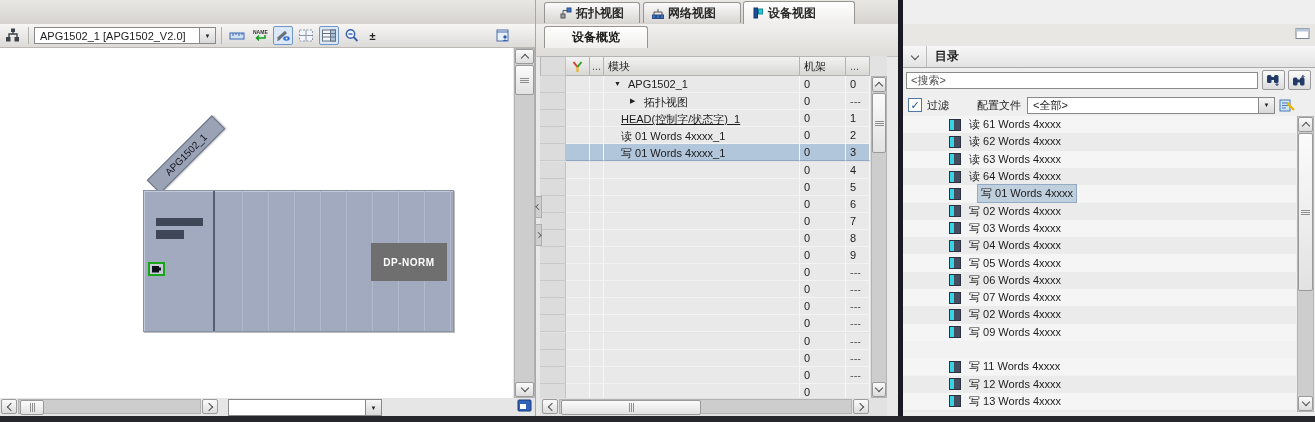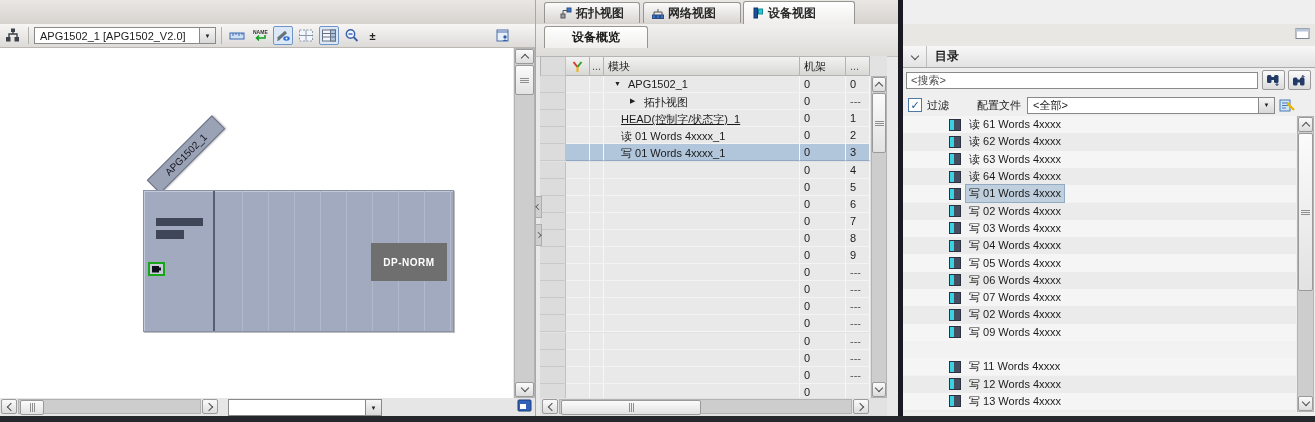--- a/index.html
+++ b/index.html
@@ -584,21 +584,21 @@
           <span class="c-label">读 62 Words 4xxxx</span>
         </div>
         <div class="c-item even" style="top: 34.6px;">
           <span class="modicon"></span>
           <span class="c-label">读 63 Words 4xxxx</span>
         </div>
         <div class="c-item odd" style="top: 51.9px;">
           <span class="modicon"></span>
           <span class="c-label">读 64 Words 4xxxx</span>
         </div>
-        <div class="c-item even sel" style="top: 69.2px;">
+        <div class="c-item even sel" style="top: 69.2px; gap: 12px;">
           <span class="modicon"></span>
           <span class="c-label">写 01 Words 4xxxx</span>
         </div>
         <div class="c-item odd" style="top: 86.5px;">
           <span class="modicon"></span>
           <span class="c-label">写 02 Words 4xxxx</span>
         </div>
         <div class="c-item even" style="top: 103.8px;">
           <span class="modicon"></span>
           <span class="c-label">写 03 Words 4xxxx</span>

